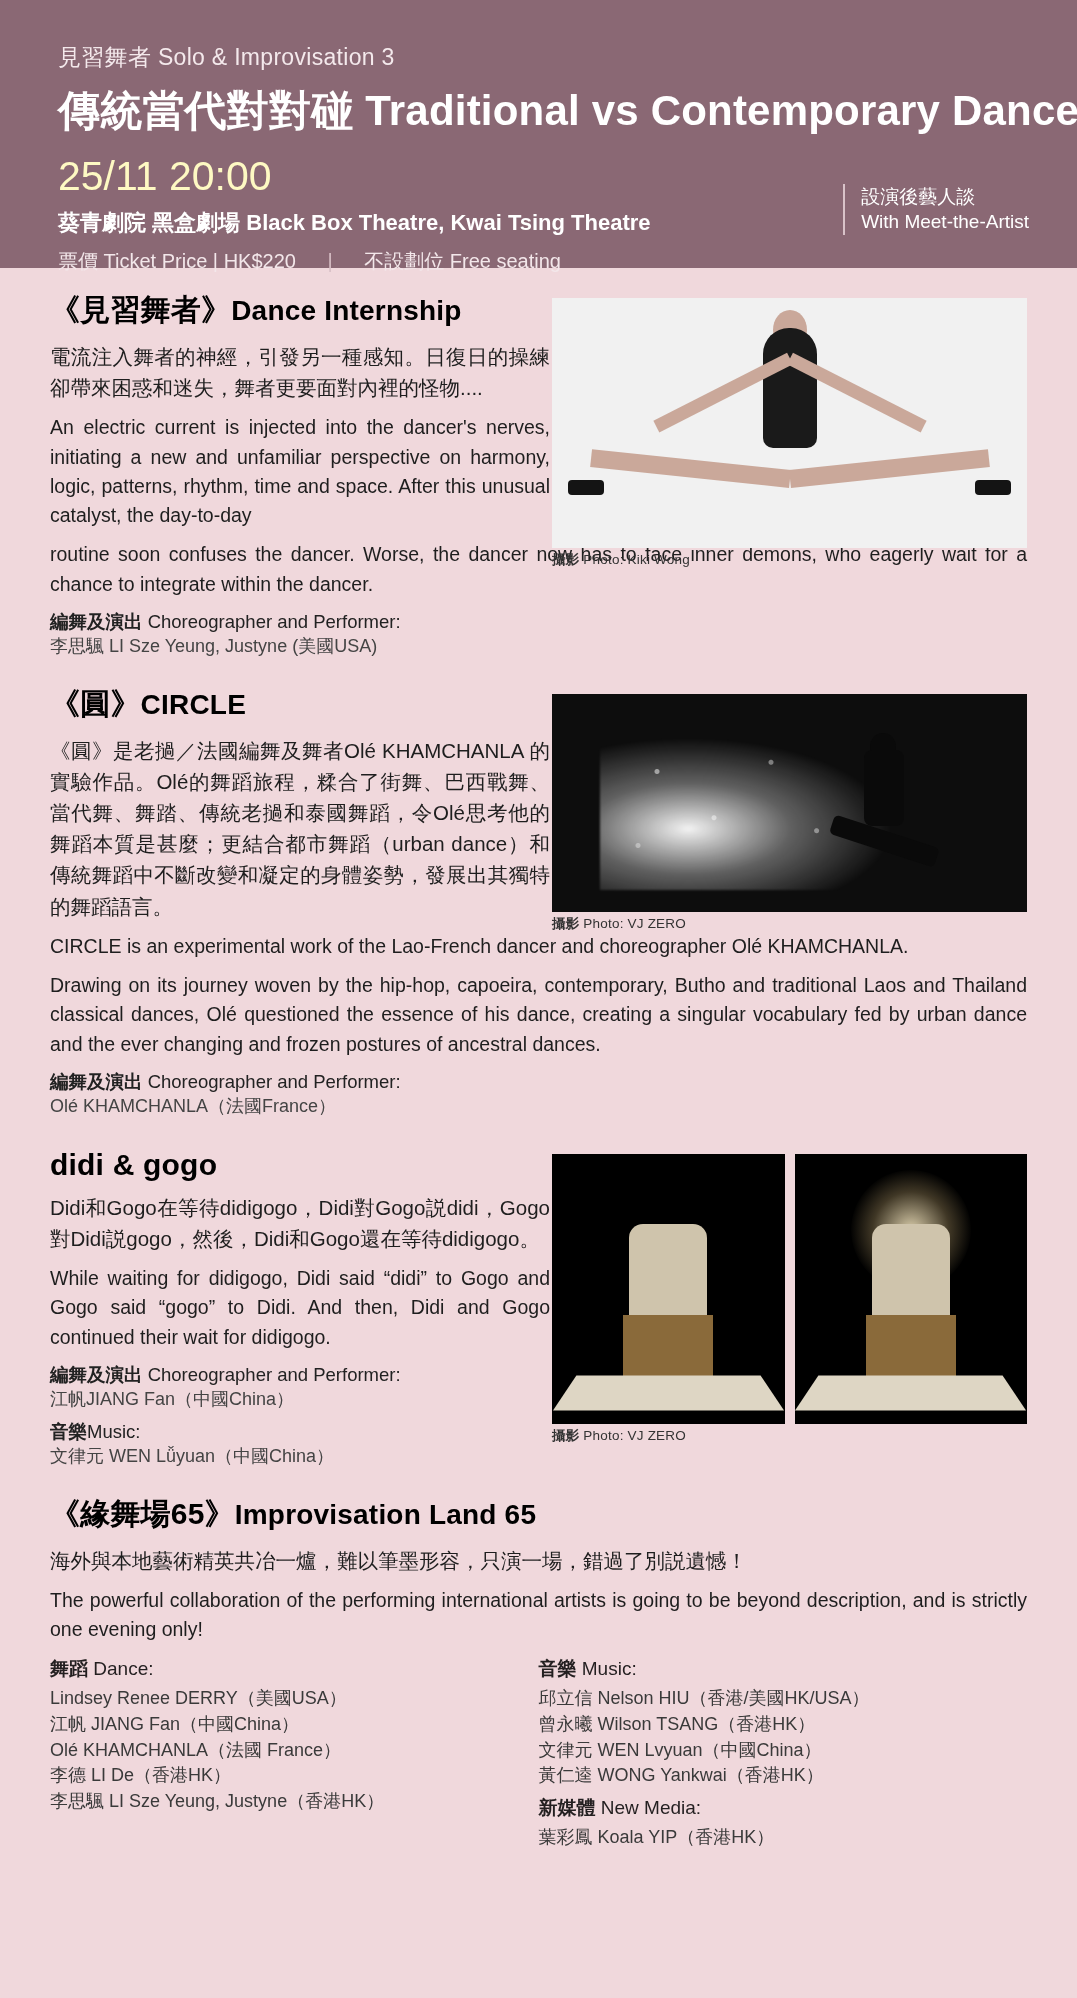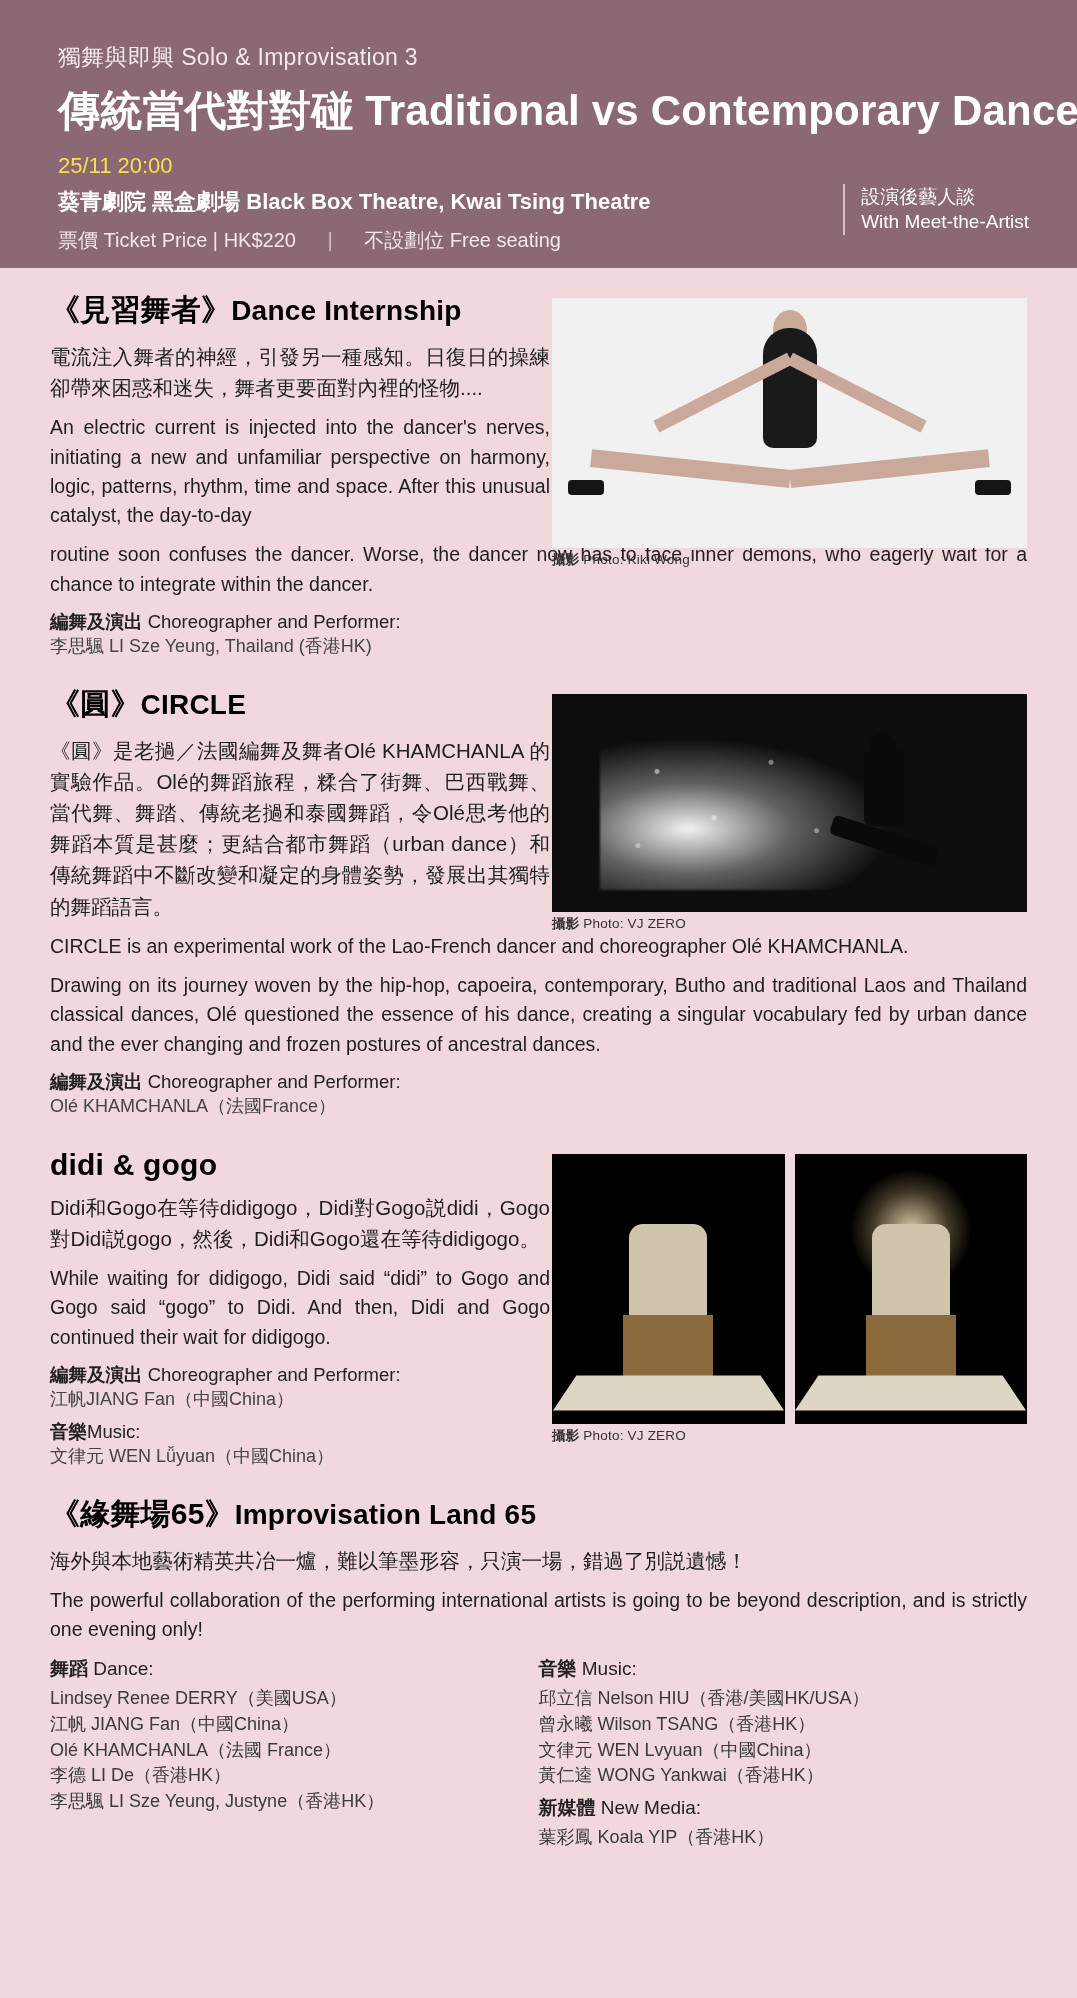--- a/index.html
+++ b/index.html
@@ -34,22 +34,22 @@
   }
   .hdr-kicker .cn { font-size: 23px; }
   .hdr-title {
     font-size: 42px;
     font-weight: bold;
     letter-spacing: .2px;
     margin-bottom: 14px;
     white-space: nowrap;
   }
   .hdr-datetime {
-    font-size: 22px;
-    color: #fde047;
+    font-size: 41px;
+    color: #fef9c3;
     margin-bottom: 8px;
     font-weight: normal;
   }
   .hdr-venue {
     font-size: 22px;
     font-weight: bold;
     margin-bottom: 10px;
   }
   .hdr-venue .cn { font-weight: bold; }
   .hdr-price {
@@ -231,21 +231,21 @@
     background: #ded6c4; transform: perspective(120px) rotateX(38deg);
   }
 </style>
 </head>
 <body>
 
 <div class="page">
 
   <div class="header">
     <div class="hdr-kicker">
-      <span class="cn">獨舞與即興</span>
+      <span class="cn">見習舞者</span>
       <span>Solo &amp; Improvisation 3</span>
     </div>
     <div class="hdr-title">
       <span>傳統當代對對碰</span>
       <span class="en">Traditional vs Contemporary Dance</span>
     </div>
     <div class="hdr-datetime">25/11 20:00</div>
     <div class="hdr-venue">
       <span class="cn">葵青劇院 黑盒劇場</span>
       <span>Black Box Theatre, Kwai Tsing Theatre</span>
@@ -289,21 +289,21 @@
           <span>《見習舞者》</span><span class="en">Dance Internship</span>
         </div>
         <p class="cn-body">電流注入舞者的神經，引發另一種感知。日復日的操練卻帶來困惑和迷失，舞者更要面對內裡的怪物....</p>
         <p class="en-body">An electric current is injected into the dancer's nerves, initiating a new and unfamiliar perspective on harmony, logic, patterns, rhythm, time and space. After this unusual catalyst, the day-to-day</p>
       </div>
       <p class="en-body full-w-en">routine soon confuses the dancer. Worse, the dancer now has to face inner demons, who eagerly wait for a chance to integrate within the dancer.</p>
       <div class="credit-label">
         <span>編舞及演出</span>
         <span class="en">Choreographer and Performer:</span>
       </div>
-      <div class="credit-line">李思颿 LI Sze Yeung, Thailand (香港HK)</div>
+      <div class="credit-line">李思颿 LI Sze Yeung, Justyne (美國USA)</div>
     </div>
 
     <div class="sec2">
       <div class="img-wrap">
         <div class="ph circle-photo">
           <div class="splash"></div>
           <div class="spray"></div>
           <div class="man-head"></div>
           <div class="man-body"></div>
           <div class="man-leg"></div>

